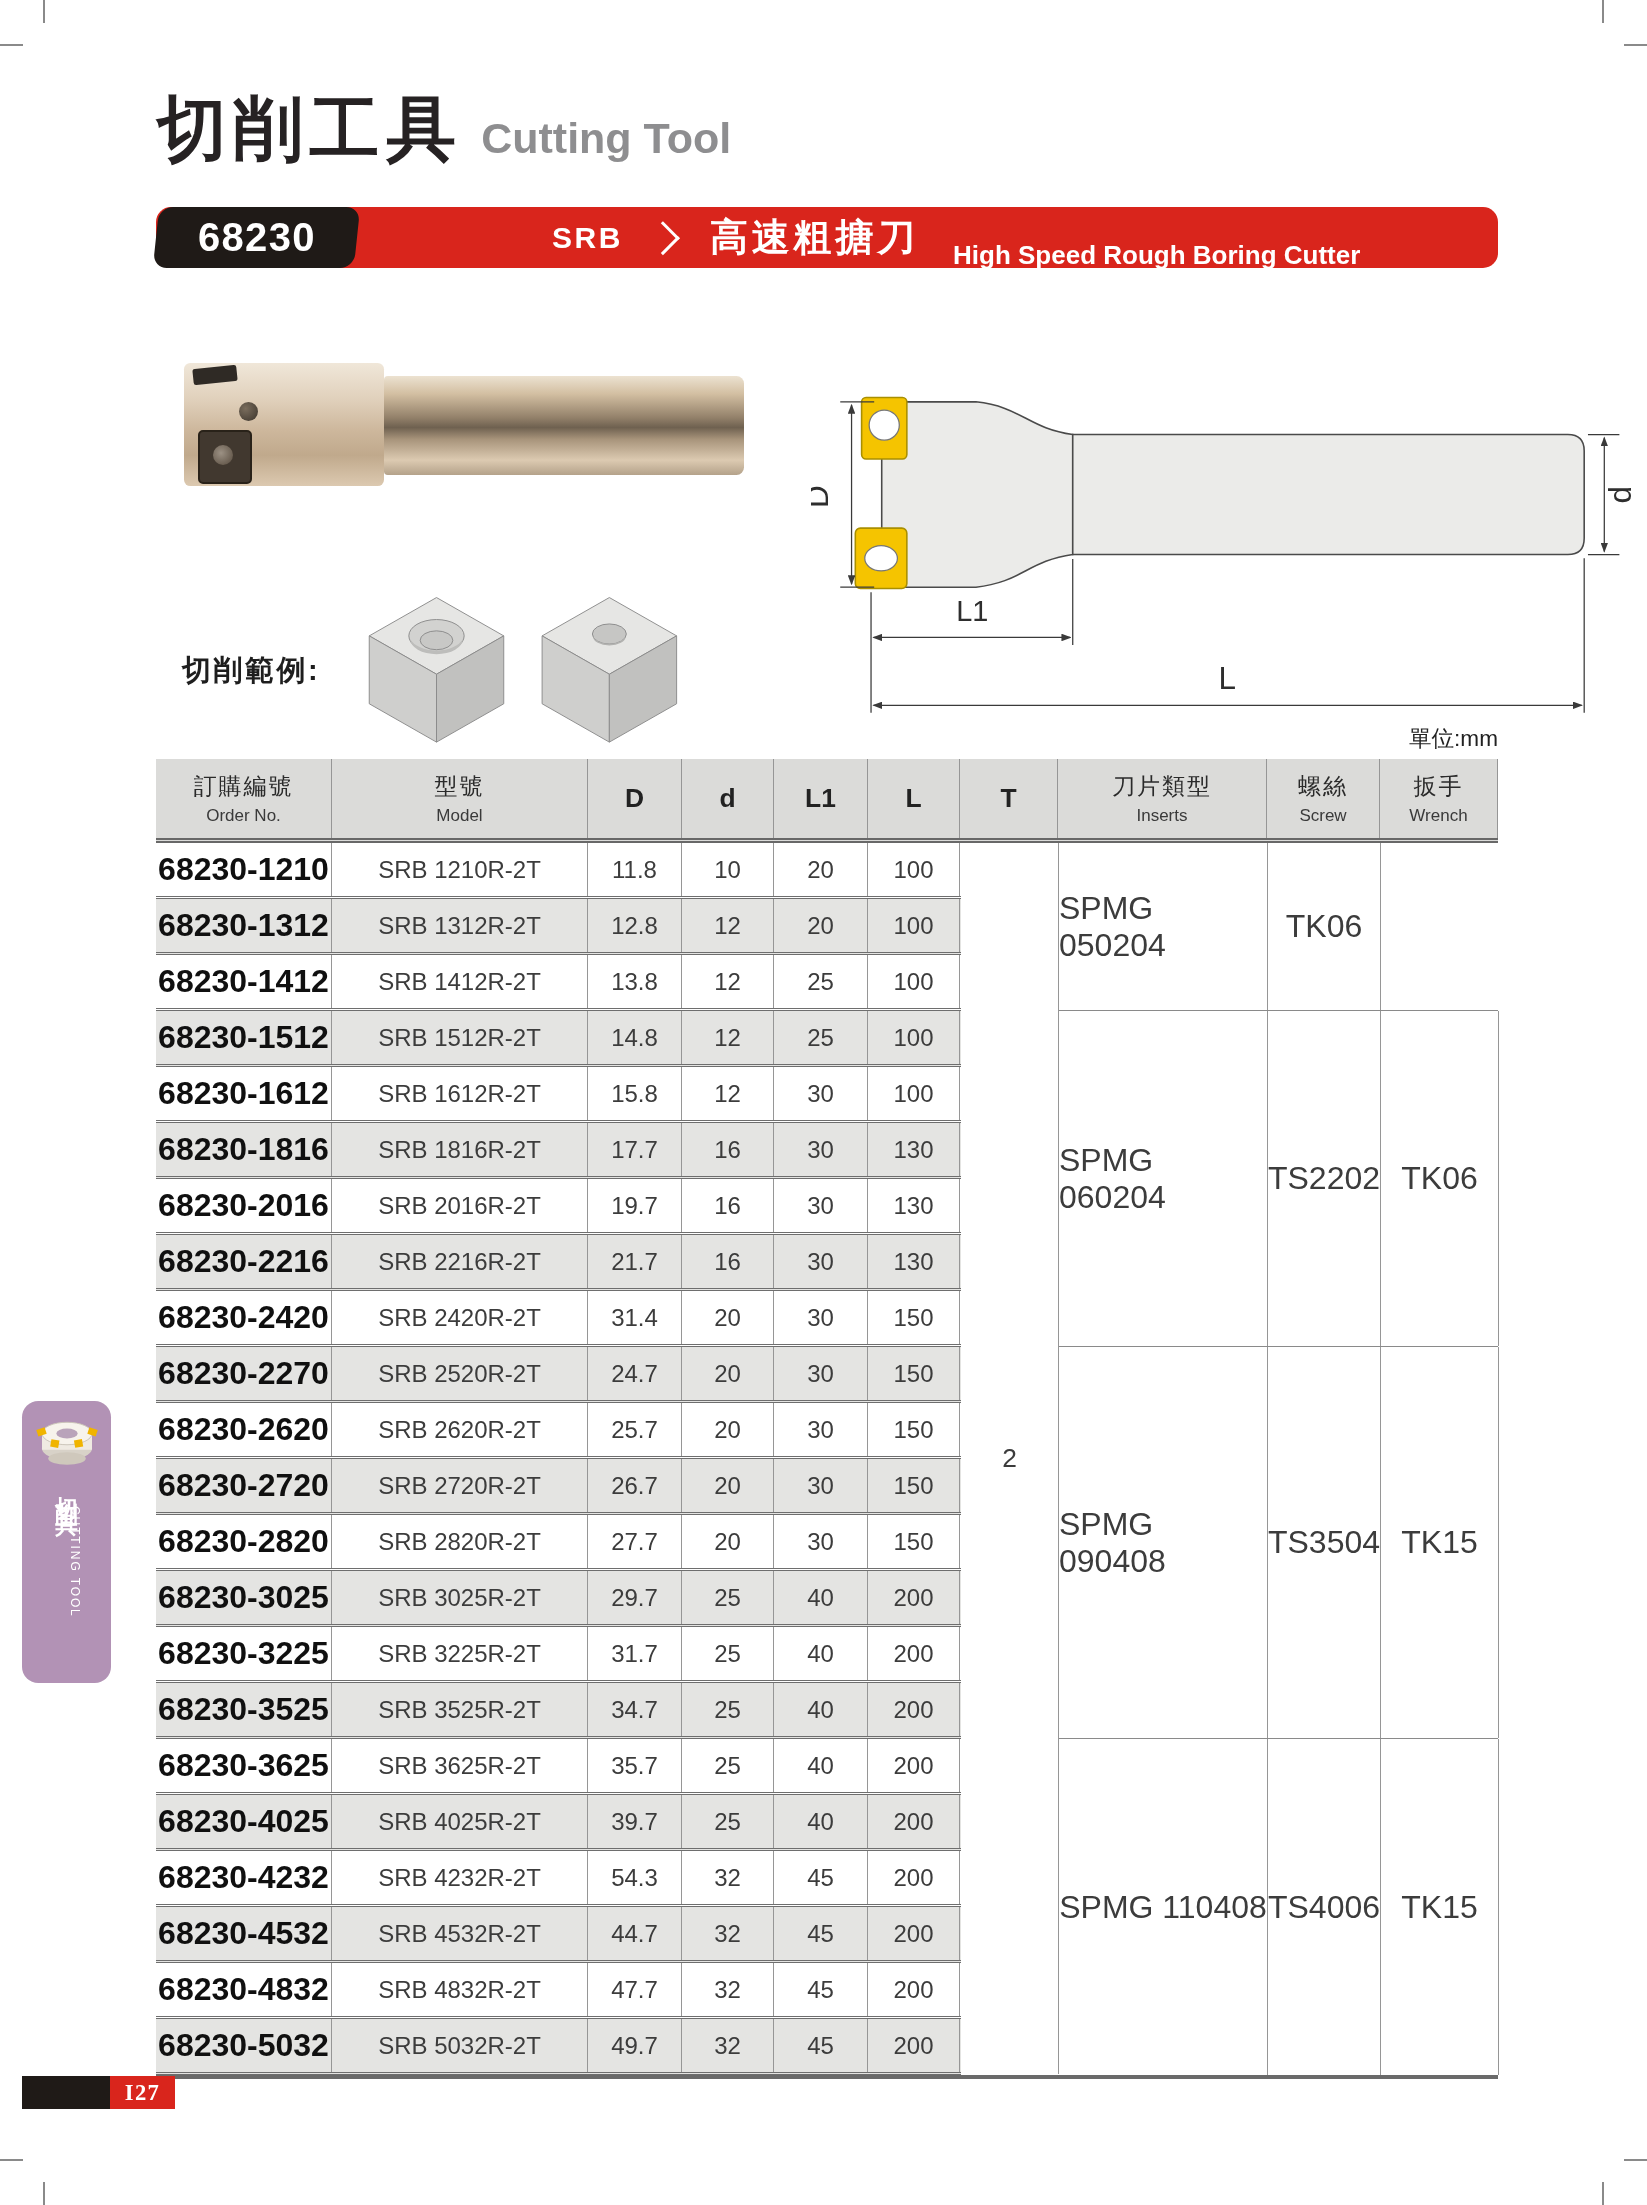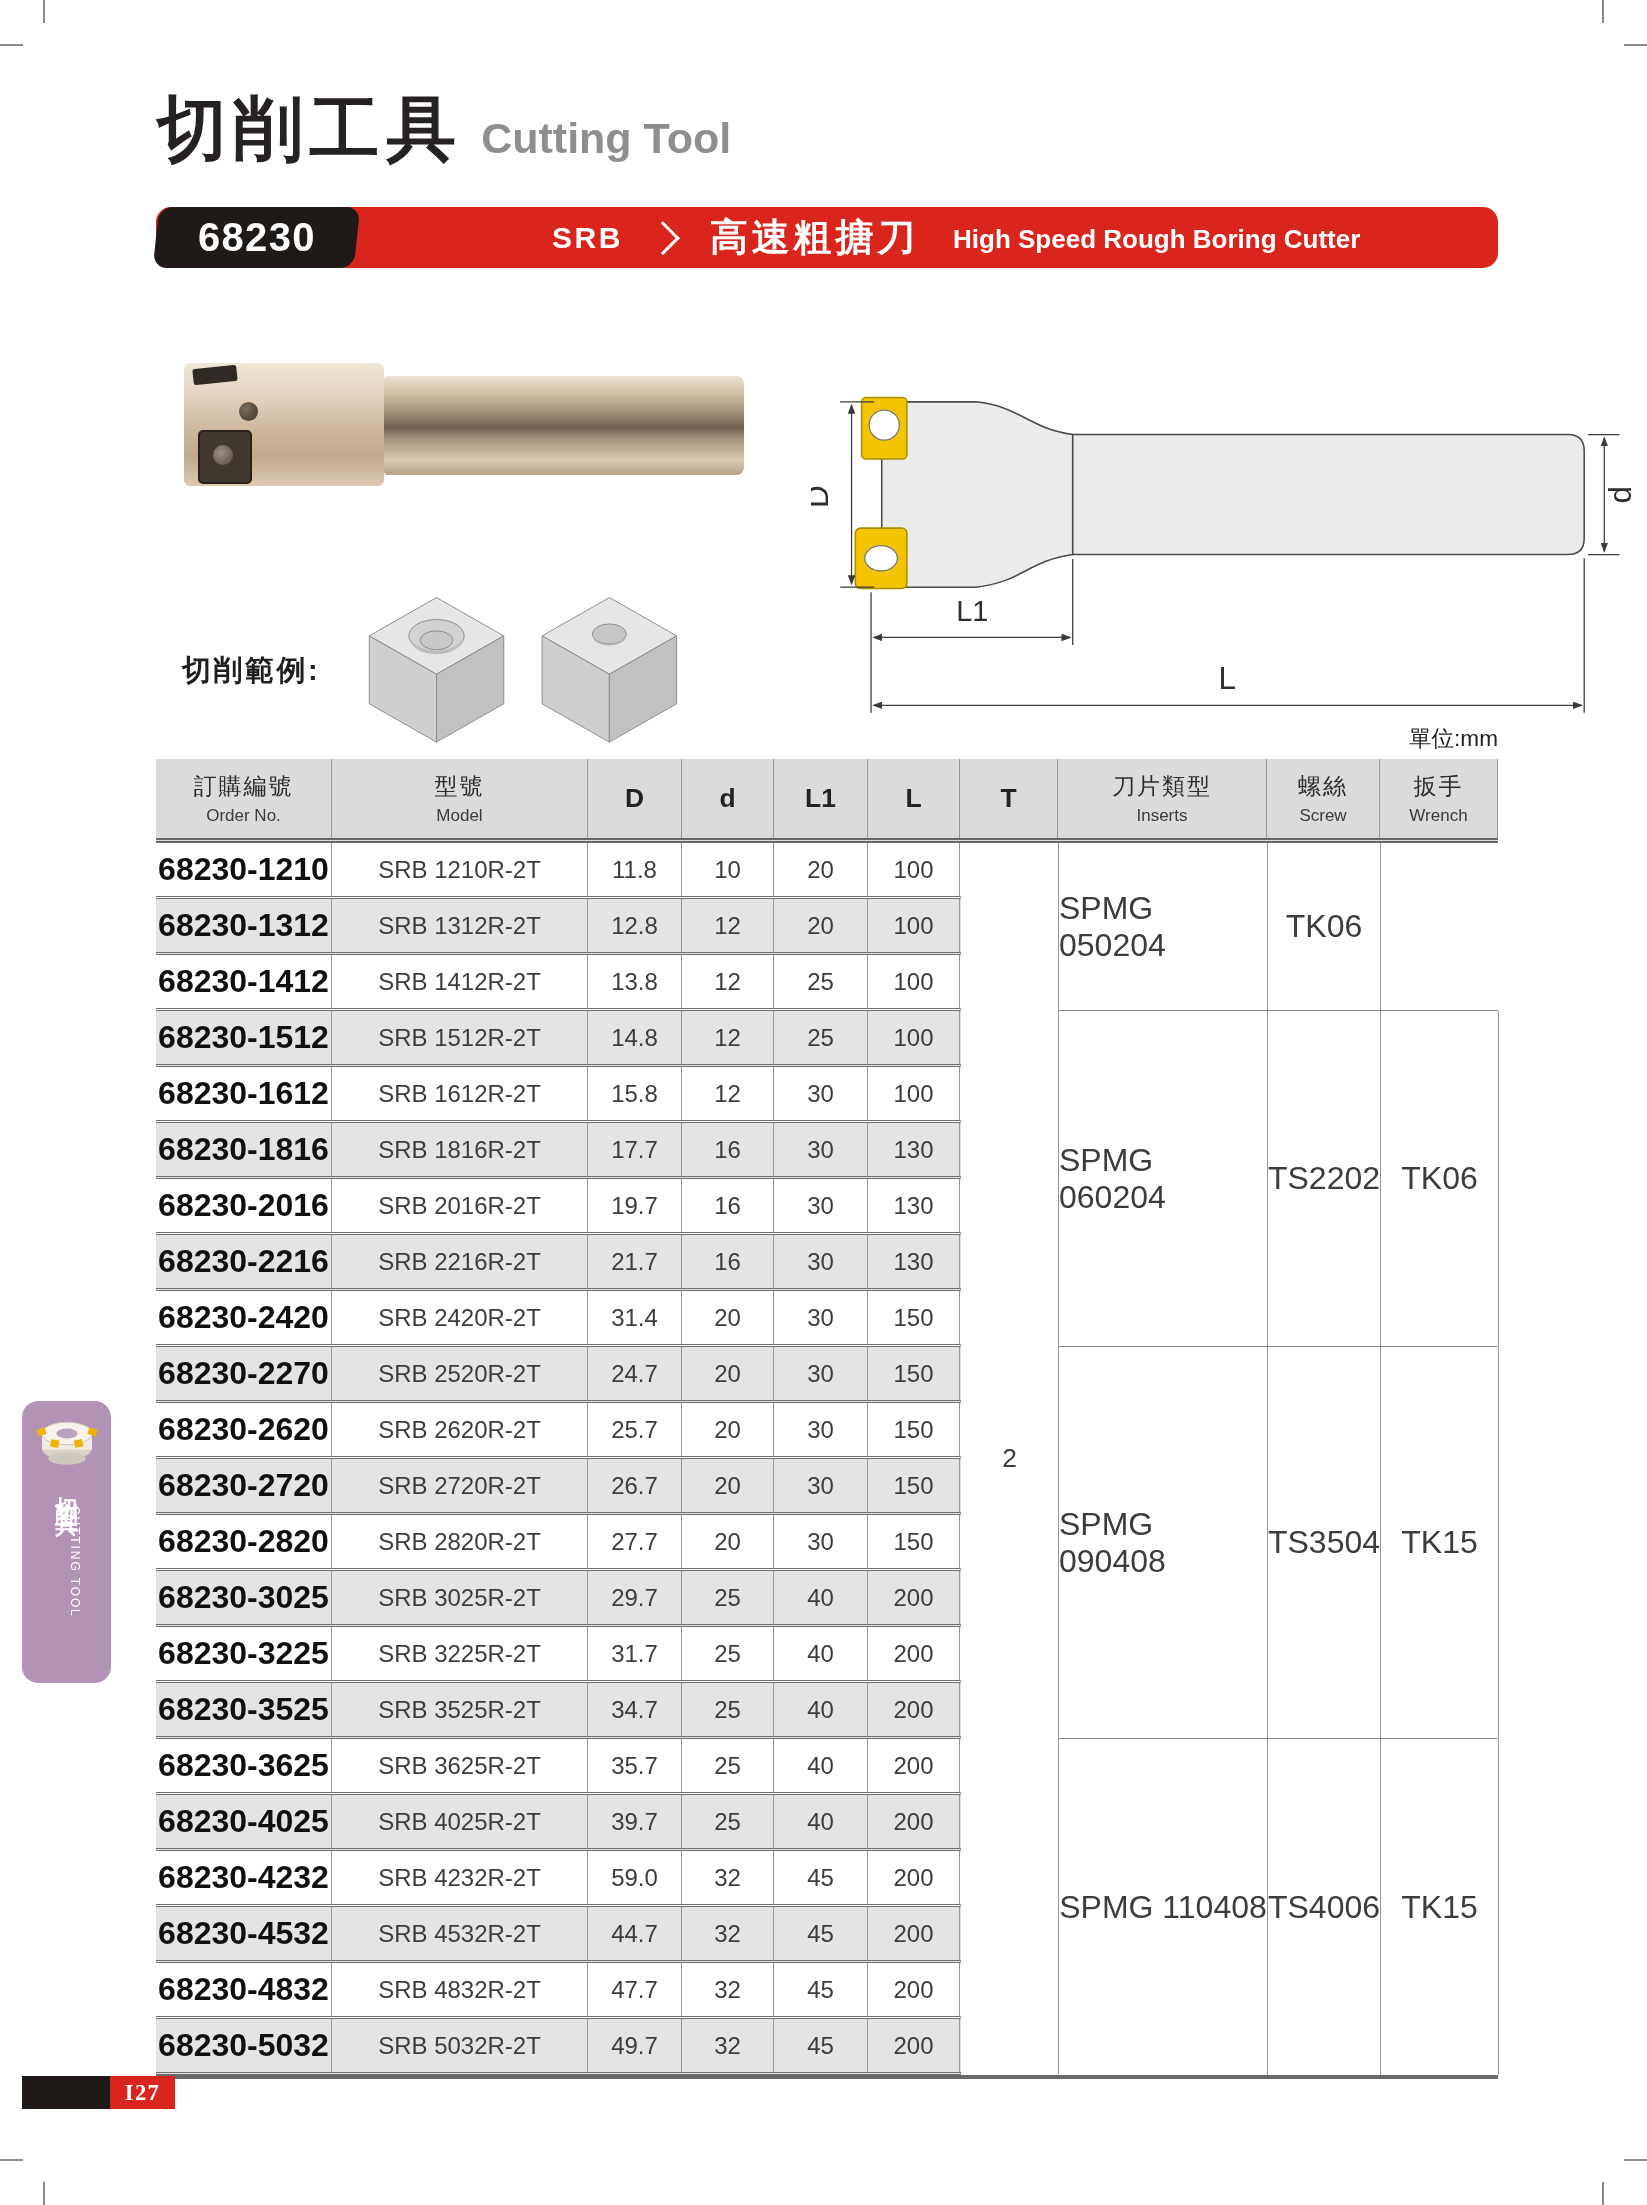--- a/index.html
+++ b/index.html
@@ -21,21 +21,21 @@
   .banner-black{position:absolute;left:0;top:0;width:201px;height:61px;background:#1f1a17;
           border-radius:14px;transform:skewX(-6deg);transform-origin:center;
           display:flex;align-items:center;justify-content:center;}
   .banner-black span{transform:skewX(6deg);color:#fff;font-size:40px;font-weight:bold;letter-spacing:1.3px;}
   .banner-srb{position:absolute;left:396px;top:0;height:61px;display:flex;align-items:center;
           color:#fff;font-size:30px;font-weight:bold;letter-spacing:2.5px;}
   .chevron{position:absolute;left:495px;top:19px;width:21.4px;height:21.4px;
           border-right:3.8px solid #fff;border-bottom:3.8px solid #fff;transform:rotate(-45deg);}
   .banner-zh{position:absolute;left:554px;top:0;height:61px;display:flex;align-items:center;
           color:#fff;font-size:38px;font-weight:bold;letter-spacing:3.8px;}
-  .banner-en{position:absolute;left:797px;top:0;height:65px;display:flex;align-items:center;
+  .banner-en{position:absolute;left:797px;top:16px;height:65px;display:flex;align-items:center;
           color:#fff;font-size:26px;font-weight:bold;}
 
   
   .photo-head{position:absolute;left:184px;top:363px;width:200px;height:123px;border-radius:6.3px;
       background:linear-gradient(180deg,#f0e7d9 0%,#e0d0bb 30%,#cdb79c 55%,#c0a98c 75%,#dcc9b0 100%);}
   .photo-head .wedge{position:absolute;left:8.8px;top:3.8px;width:44px;height:16.3px;background:#2f2a25;
       transform:rotate(-6deg);border-radius:2.5px;}
   .photo-head .screw{position:absolute;left:55px;top:39px;width:19px;height:19px;border-radius:50%;
       background:radial-gradient(circle at 35% 35%,#7a6d5d,#3a332b);}
   .photo-head .insert{position:absolute;left:14px;top:67px;width:50px;height:50px;border-radius:5px;
@@ -401,21 +401,21 @@
             <div class="c-model">SRB 4025R-2T</div>
             <div class="c-num">39.7</div>
             <div class="c-num">25</div>
             <div class="c-num">40</div>
             <div class="c-num">200</div>
           </div>
 
           <div class="t-row">
             <div class="c-order">68230-4232</div>
             <div class="c-model">SRB 4232R-2T</div>
-            <div class="c-num">59.0</div>
+            <div class="c-num">54.3</div>
             <div class="c-num">32</div>
             <div class="c-num">45</div>
             <div class="c-num">200</div>
           </div>
 
           <div class="t-row">
             <div class="c-order">68230-4532</div>
             <div class="c-model">SRB 4532R-2T</div>
             <div class="c-num">44.7</div>
             <div class="c-num">32</div>

